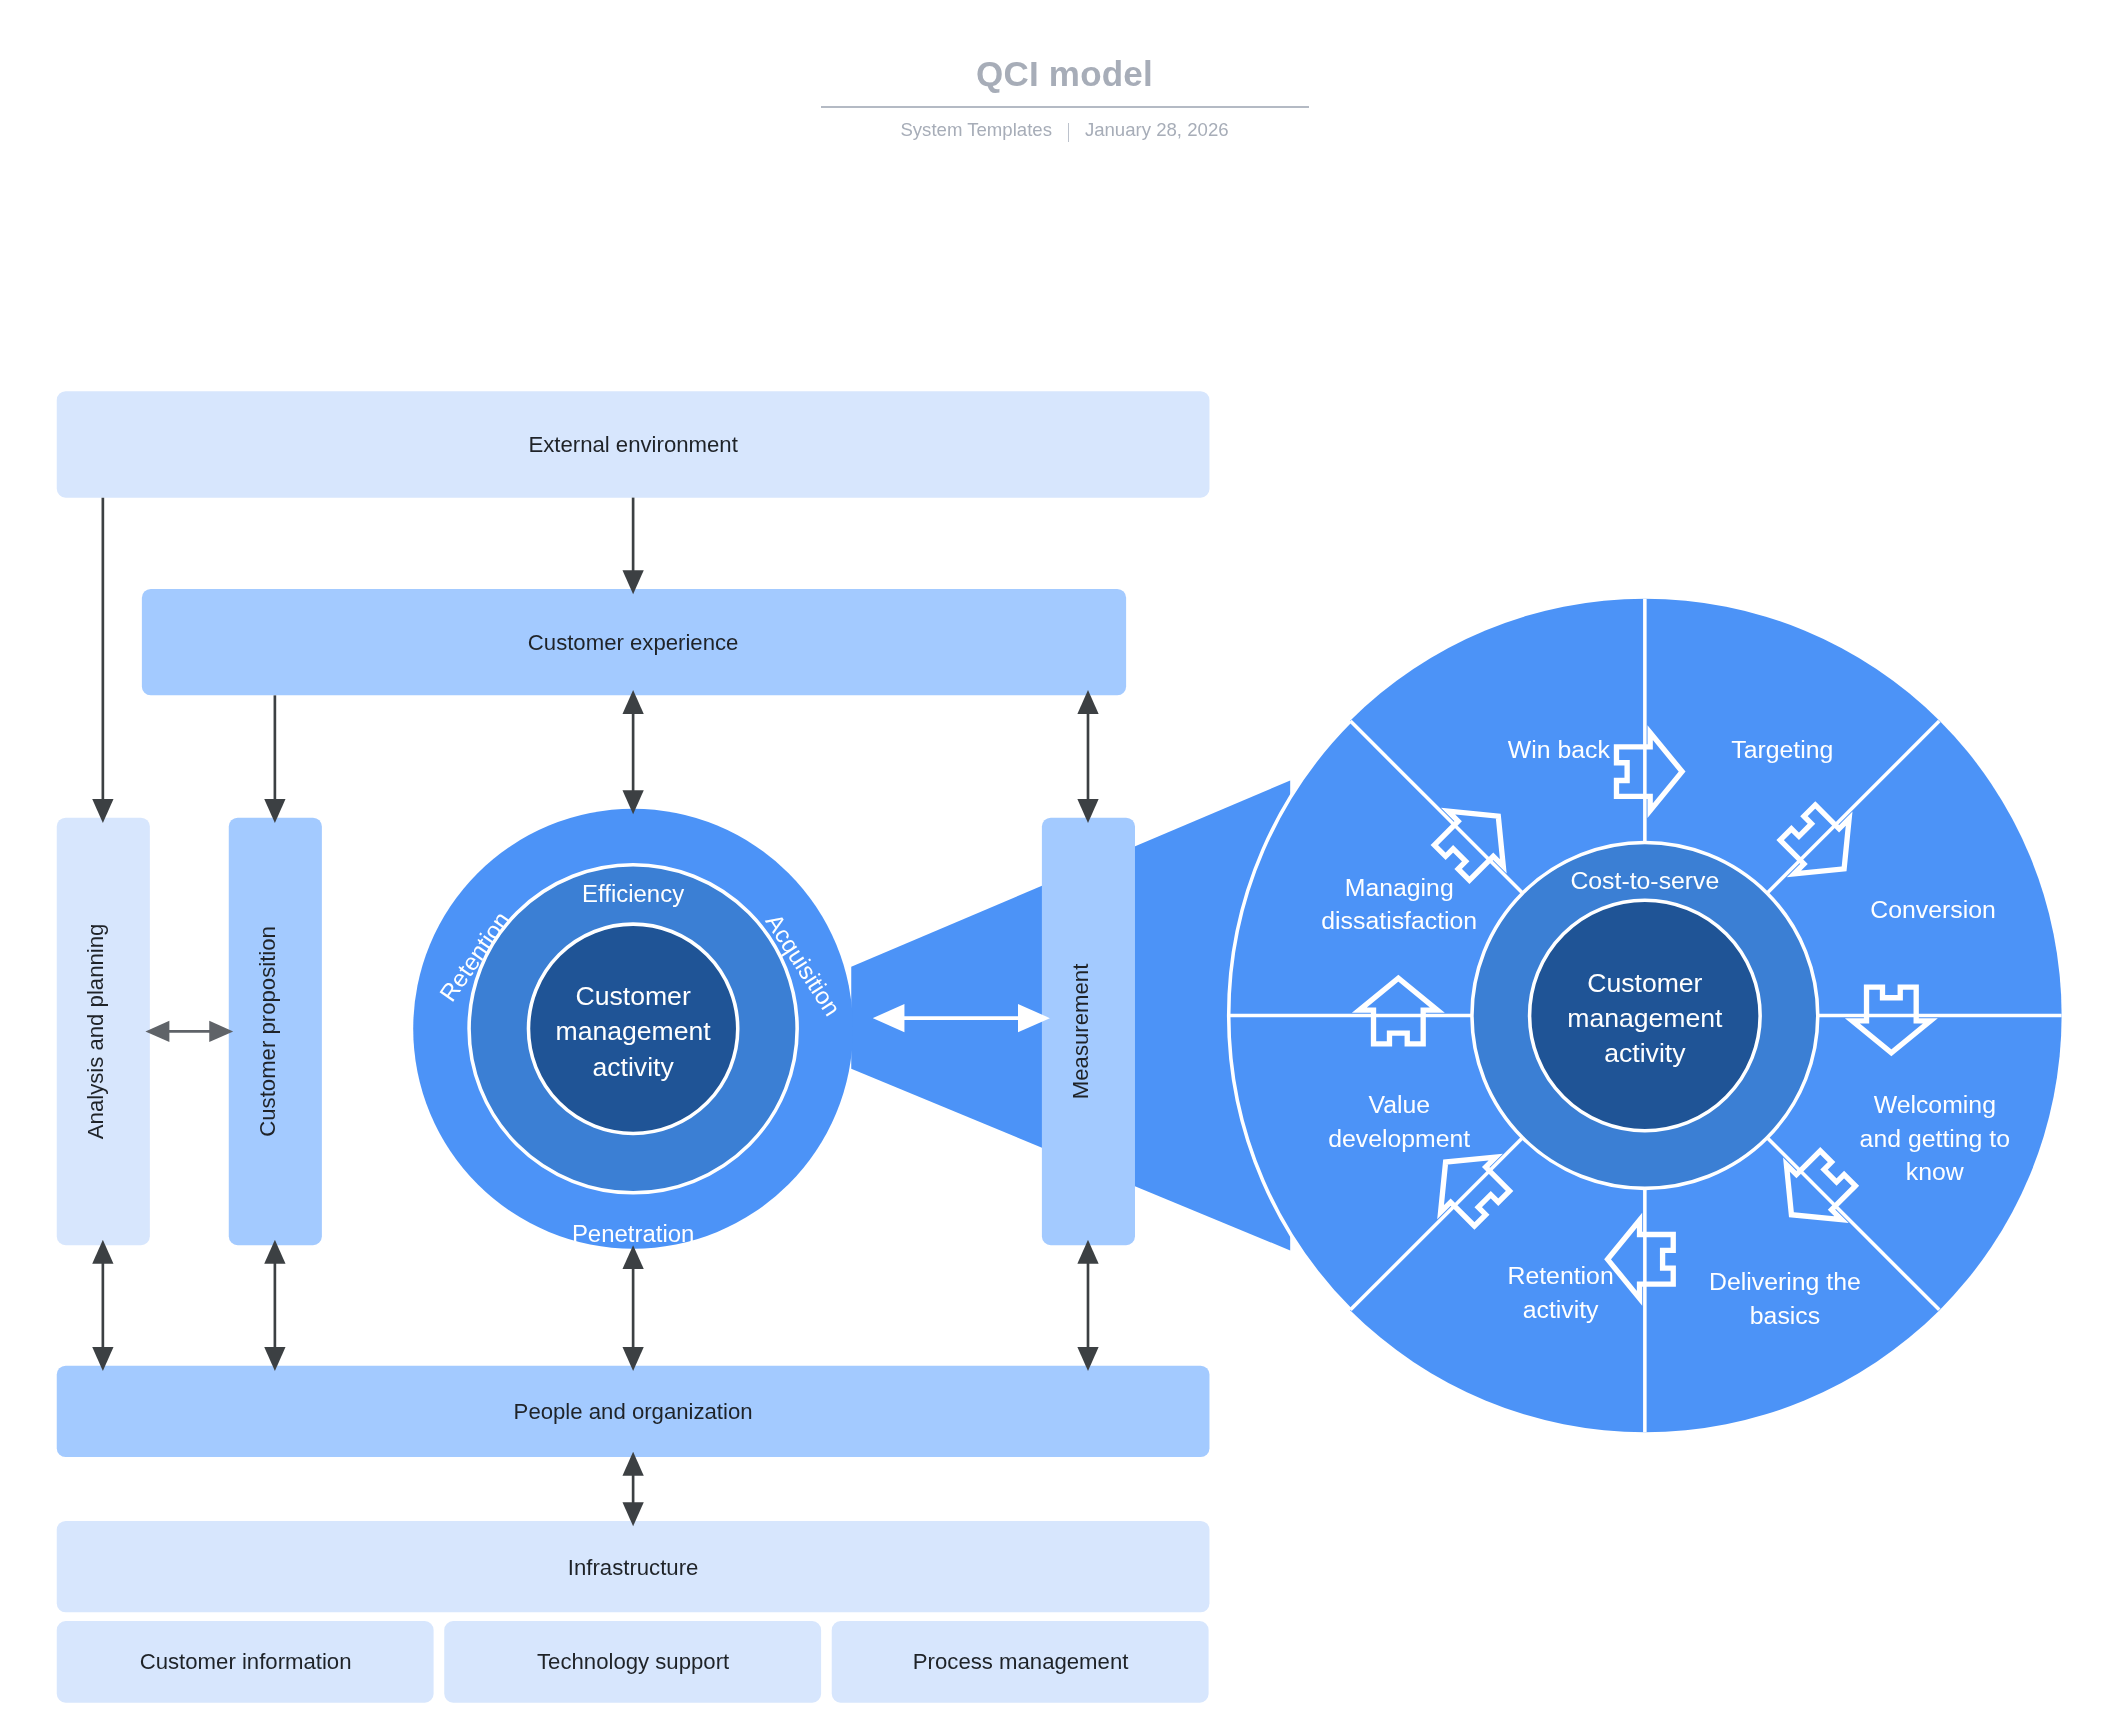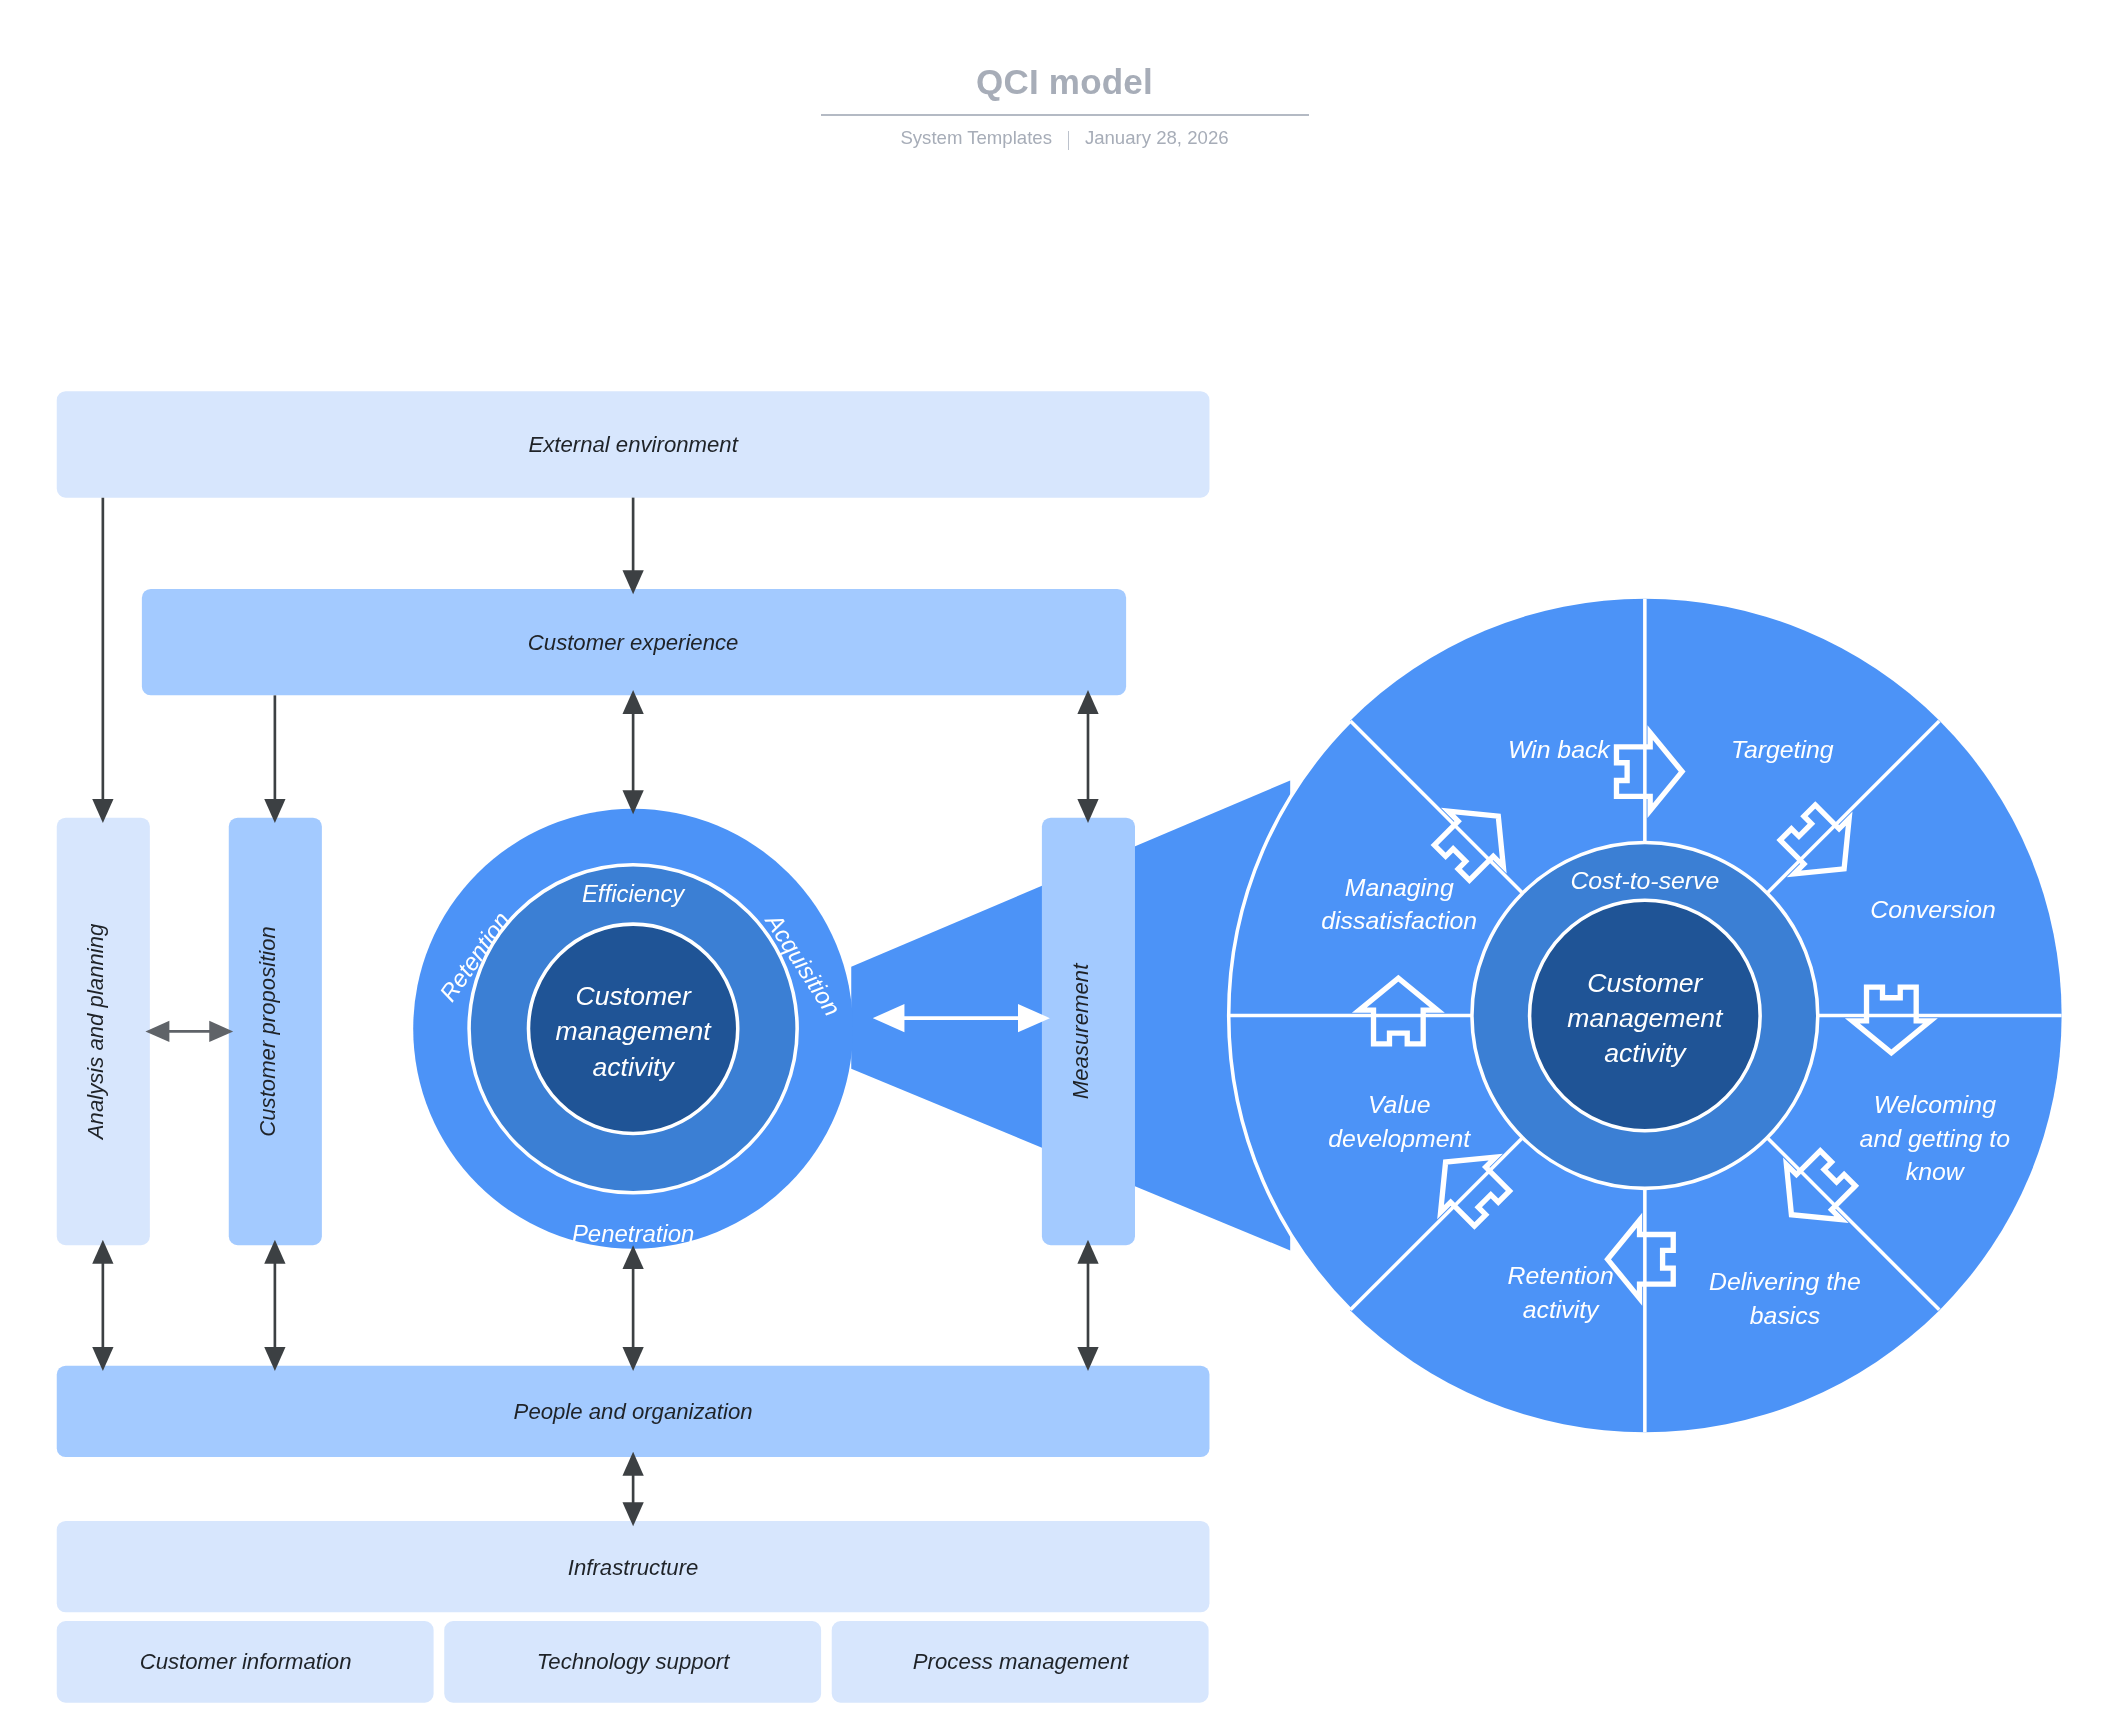--- a/index.html
+++ b/index.html
@@ -14,21 +14,20 @@
     position: relative;
     overflow: hidden;
   }
   .header {
     position: absolute;
     left: 0;
     top: 0;
     width: 2129px;
     text-align: center;
     padding-top: 55px;
-    margin-top: 8px;
   }
   .header-title {
     font-size: 35px;
     font-weight: bold;
     color: #a7adb8;
     letter-spacing: 0.2px;
     line-height: 1.1;
     margin: 0 auto;
     display: block;
   }
@@ -55,21 +54,20 @@
     margin: 0 16px;
     position: relative;
     top: 0.9px;
   }
   .stage {
     position: absolute;
     left: 0;
     top: 0;
     width: 2129px;
     height: 1733px;
-    font-style: italic;
   }
   svg { display: block; }
   .boxlabel {
     font-family: "Liberation Sans", sans-serif;
     fill: #1f2328;
     font-size: 25px;
   }
   .ringlabel {
     font-family: "Liberation Sans", sans-serif;
     fill: #ffffff;

